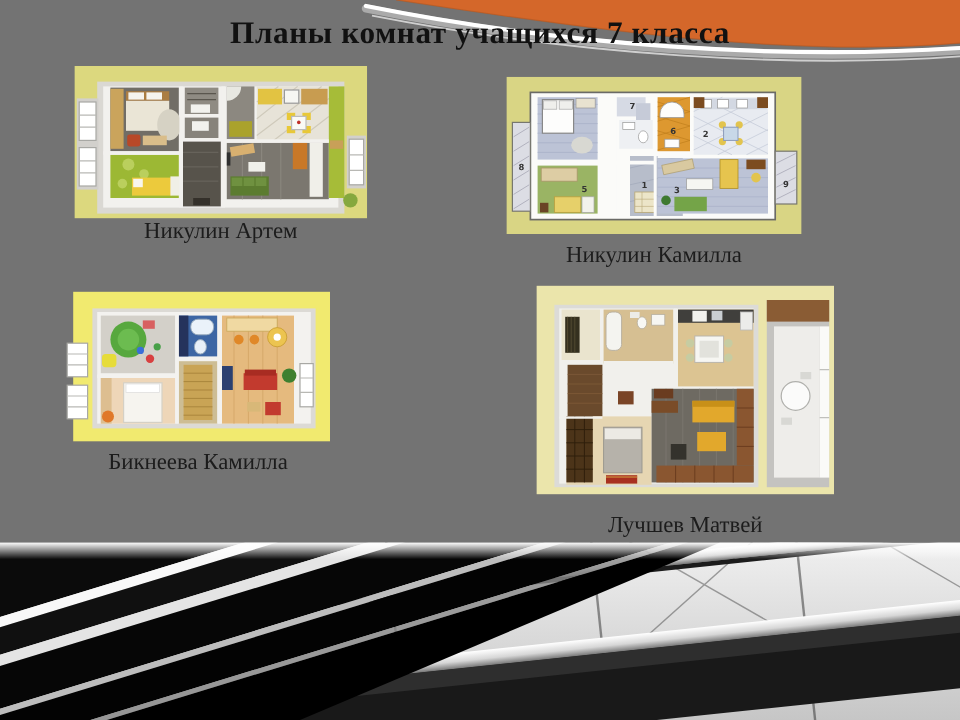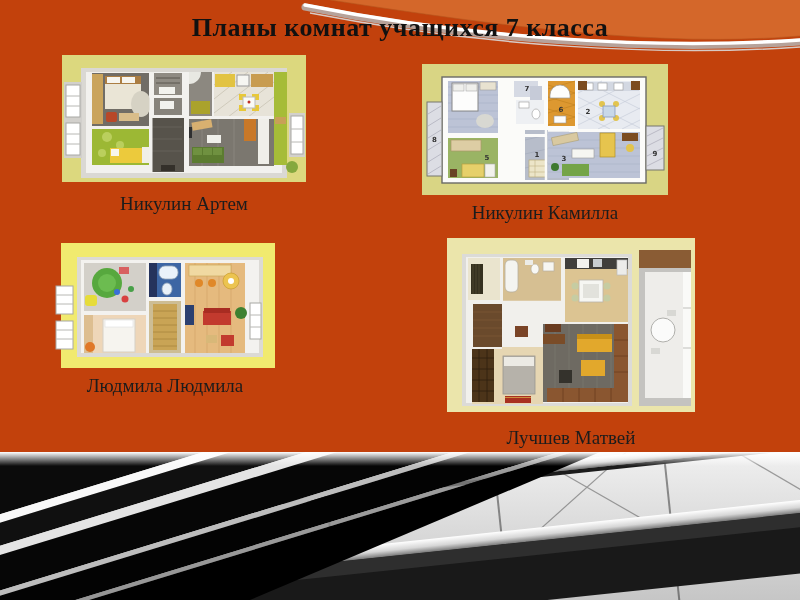--- a/index.html
+++ b/index.html
@@ -1,26 +1,26 @@
 <!DOCTYPE html>
 <html style="--accent-orange: #d4672a; --ribbon-silver: #c9c9c9; --bg-nikulin: #dcd87e; --bg-kireeva: #d9d584; --bg-bikneeva: #f1ea6f; --bg-luchshev: #ebe5ab;"><head>
 <meta charset="utf-8">
 <style>
   html,body{margin:0;padding:0;background:#fff;}
-  .slide{position:relative;width:800px;height:600px;background:#c2410c;overflow:hidden;
+  .slide{position:relative;width:800px;height:600px;background:#737373;overflow:hidden;
          font-family:"Liberation Serif","DejaVu Serif",serif;}
   .title{position:absolute;left:0;top:13px;width:100%;margin:0;text-align:center;
          font-size:26px;font-weight:bold;color:#111;letter-spacing:.5px;z-index:3;}
   .swoosh{position:absolute;left:0;top:0;width:800px;height:70px;z-index:2;}
   .orange-fill{fill:var(--accent-orange,#d4672a);}
   figure.plan{position:absolute;margin:0;display:flex;flex-direction:column;align-items:center;}
   figure.plan svg{display:block;}
   .caption{font-size:19px;color:#1c1c1c;text-align:center;white-space:nowrap;}
   .plan1{left:62px;top:55px;width:244px;}
-  .plan1 .caption{margin-top:11px;}
+  .plan1 .caption{}
   .plan2{left:422px;top:64px;width:246px;}
   .plan2 .caption{margin-top:7px;}
   .plan3{left:55px;top:243px;width:220px;}
   .plan3 .caption{margin-top:7px;}
   .plan4{left:423px;top:238px;width:248px;padding-left:24px;}
   .plan4 .caption{margin-top:15px;}
   .bg-nikulin{fill:var(--bg-nikulin,#dcd87e);}
   .bg-kireeva{fill:var(--bg-kireeva,#d9d584);}
   .bg-bikneeva{fill:var(--bg-bikneeva,#f1ea6f);}
   .bg-luchshev{fill:var(--bg-luchshev,#ebe5ab);}
@@ -288,21 +288,21 @@
 
       <rect x="195" y="60" width="11" height="36" fill="#ffffff" stroke="#a8a8a4" stroke-width="1"></rect>
       <line x1="195" y1="72" x2="206" y2="72" stroke="#b8b8b4"></line>
         <line x1="195" y1="84" x2="206" y2="84" stroke="#b8b8b4"></line>
 
       <line x1="92.5" y1="17" x2="92.5" y2="110" stroke="#f3f2ef" stroke-width="3"></line>
       <line x1="128" y1="17" x2="128" y2="110" stroke="#f3f2ef" stroke-width="3"></line>
       <line x1="26" y1="70.5" x2="92" y2="70.5" stroke="#f3f2ef" stroke-width="3"></line>
       <line x1="94" y1="56" x2="126" y2="56" stroke="#f3f2ef" stroke-width="2.5"></line>
     </svg>
-    <figcaption class="caption">Людмила Людмила</figcaption>
+    <figcaption class="caption">Бикнеева Камилла</figcaption>
   </figure>
 
   <figure class="plan plan4">
     <svg width="248" height="174" viewBox="0 0 248 174">
       <rect class="bg-luchshev" width="248" height="174"></rect>
       <rect x="15" y="16" width="170" height="152" fill="#dcdbd7"></rect>
       <rect x="19" y="19" width="162" height="146" fill="#f1f0ec"></rect>
 
       <g>
         <rect x="192" y="12" width="52" height="156" fill="#c4c3c0"></rect>

